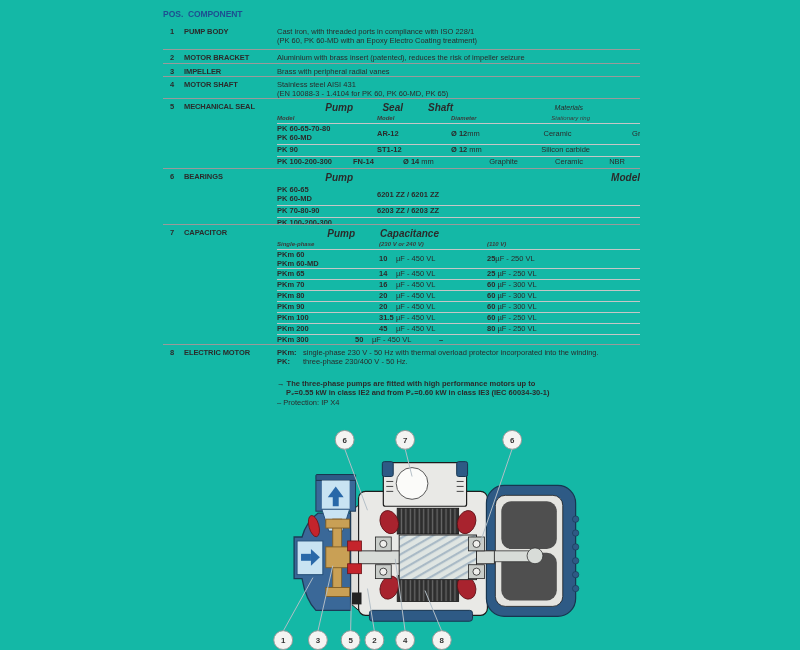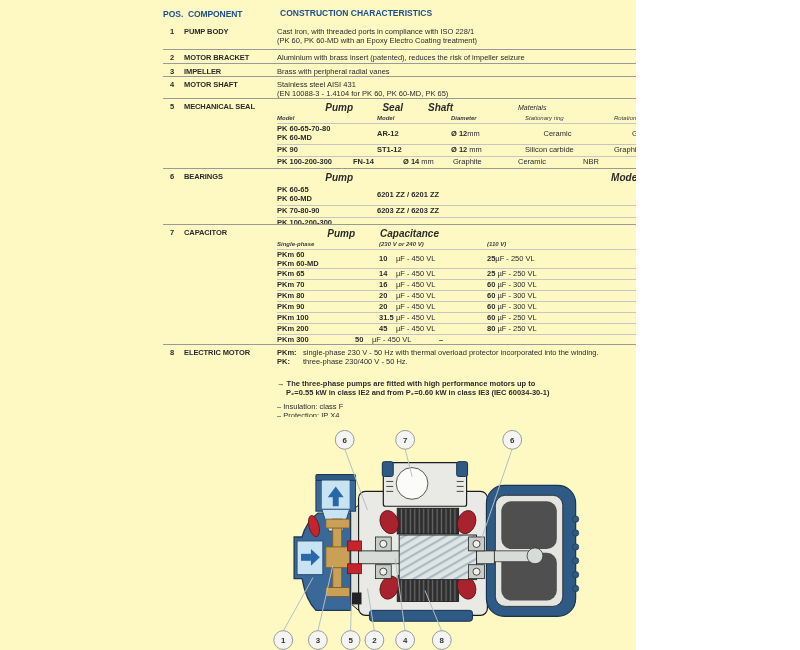--- a/index.html
+++ b/index.html
@@ -1,16 +1,16 @@
 <!DOCTYPE html>
 <html><head>
 <meta charset="utf-8">
 <style>
   html,body{margin:0;padding:0;background:#fff;}
-  .page{position:relative;width:636px;height:650px;background:#fef9c3;overflow:hidden;
+  .page{position:relative;width:800px;height:650px;background:#14b8a6;overflow:hidden;
         font-family:"Liberation Sans",sans-serif;color:#2b2b2b;}
   .sheet{position:absolute;left:163px;top:6px;width:477px;}
   .blue{color:#1d4f91;}
   .b{font-weight:bold;}
   .i{font-style:italic;}
   .trow{display:grid;grid-template-columns:18px 90px 1fr;column-gap:3px;
         border-bottom:1px solid #9a9a9a;overflow:hidden;box-sizing:border-box;}
   .thead{display:grid;grid-template-columns:22px 89px 1fr;column-gap:3px;height:18px;
          font-size:8.5px;font-weight:bold;padding-top:3px;box-sizing:border-box;}
   .c-pos{font-size:7.5px;font-weight:bold;text-align:center;padding-top:3px;}
@@ -18,38 +18,37 @@
   .c-comp{font-size:7.5px;font-weight:bold;padding-top:3px;letter-spacing:-0.1px;}
   .thead .c-comp{font-size:8.5px;padding-top:0;}
   .c-char{font-size:7.5px;line-height:9.5px;padding-top:2.5px;}
   .thead .c-char{font-size:8.5px;padding-top:0;}
   .subhead{font-size:10px;font-weight:bold;font-style:italic;line-height:11px;text-align:right;}
   .subsmall{font-size:6px;font-weight:bold;font-style:italic;color:#3c3c3c;line-height:10px;}
   .seal-grid{display:grid;grid-template-columns:76px 50px 50px 65px 65px 42px;}
   .bear-grid{display:grid;grid-template-columns:76px 1fr;}
   .cap-grid{display:grid;grid-template-columns:78px 84px 1fr;}
   .innerline{border-bottom:1px solid #c6c6c6;gap:24px;}
-  .ctr{text-align:left;}
+  .ctr{text-align:right;}
   .vcenter{display:flex;align-items:center;}
   .num{display:inline-block;min-width:17px;font-weight:bold;}
   .two{line-height:9.5px;font-weight:bold;}
   .cell{font-size:7.5px;line-height:9.5px;}
   .motor-label{display:inline-block;width:26px;font-weight:bold;}
   .diagram{position:absolute;left:255px;top:420px;width:330px;height:230px;}
 </style>
 </head>
 <body>
 <div class="page">
 
 <div class="sheet">
 
   <div class="thead">
     <div class="c-pos blue">POS.</div>
     <div class="c-comp blue">COMPONENT</div>
-    <div class="c-char blue b">CONSTRUCTION CHARACTERISTICS</div>
   </div>
 
   <div class="trow" style="height:26px">
     <div class="c-pos">1</div>
     <div class="c-comp">PUMP BODY</div>
     <div class="c-char">
       <div>Cast iron, with threaded ports in compliance with ISO 228/1</div>
       <div>(PK 60, PK 60-MD with an Epoxy Electro Coating treatment)</div>
     </div>
   </div>
@@ -224,21 +223,20 @@
   </div>
 
   <div class="trow" style="height:72px;border-bottom:none">
     <div class="c-pos">8</div>
     <div class="c-comp">ELECTRIC MOTOR</div>
     <div class="c-char">
       <div><span class="motor-label">PKm:</span><span>single-phase 230 V - 50 Hz with thermal overload protector incorporated into the winding.</span></div>
       <div><span class="motor-label">PK:</span><span>three-phase 230/400 V - 50 Hz.</span></div>
       <div class="b" style="margin-top:12px">→ The three-phase pumps are fitted with high performance motors up to</div>
       <div class="b" style="padding-left:9px">P₂=0.55 kW in class IE2 and from P₂=0.60 kW in class IE3 (IEC 60034-30-1)</div>
-      <div style="margin-top:4px">– Insulation: class F</div>
       <div>– Protection: IP X4</div>
     </div>
   </div>
 </div>
 
 <svg class="diagram" viewBox="0 0 330 232">
   <defs>
     <pattern id="vstripe" width="4.5" height="4" patternUnits="userSpaceOnUse">
       <rect width="4.5" height="4" fill="#2e2e2e"></rect>
       <rect x="1.6" width="1.3" height="4" fill="#686868"></rect>

